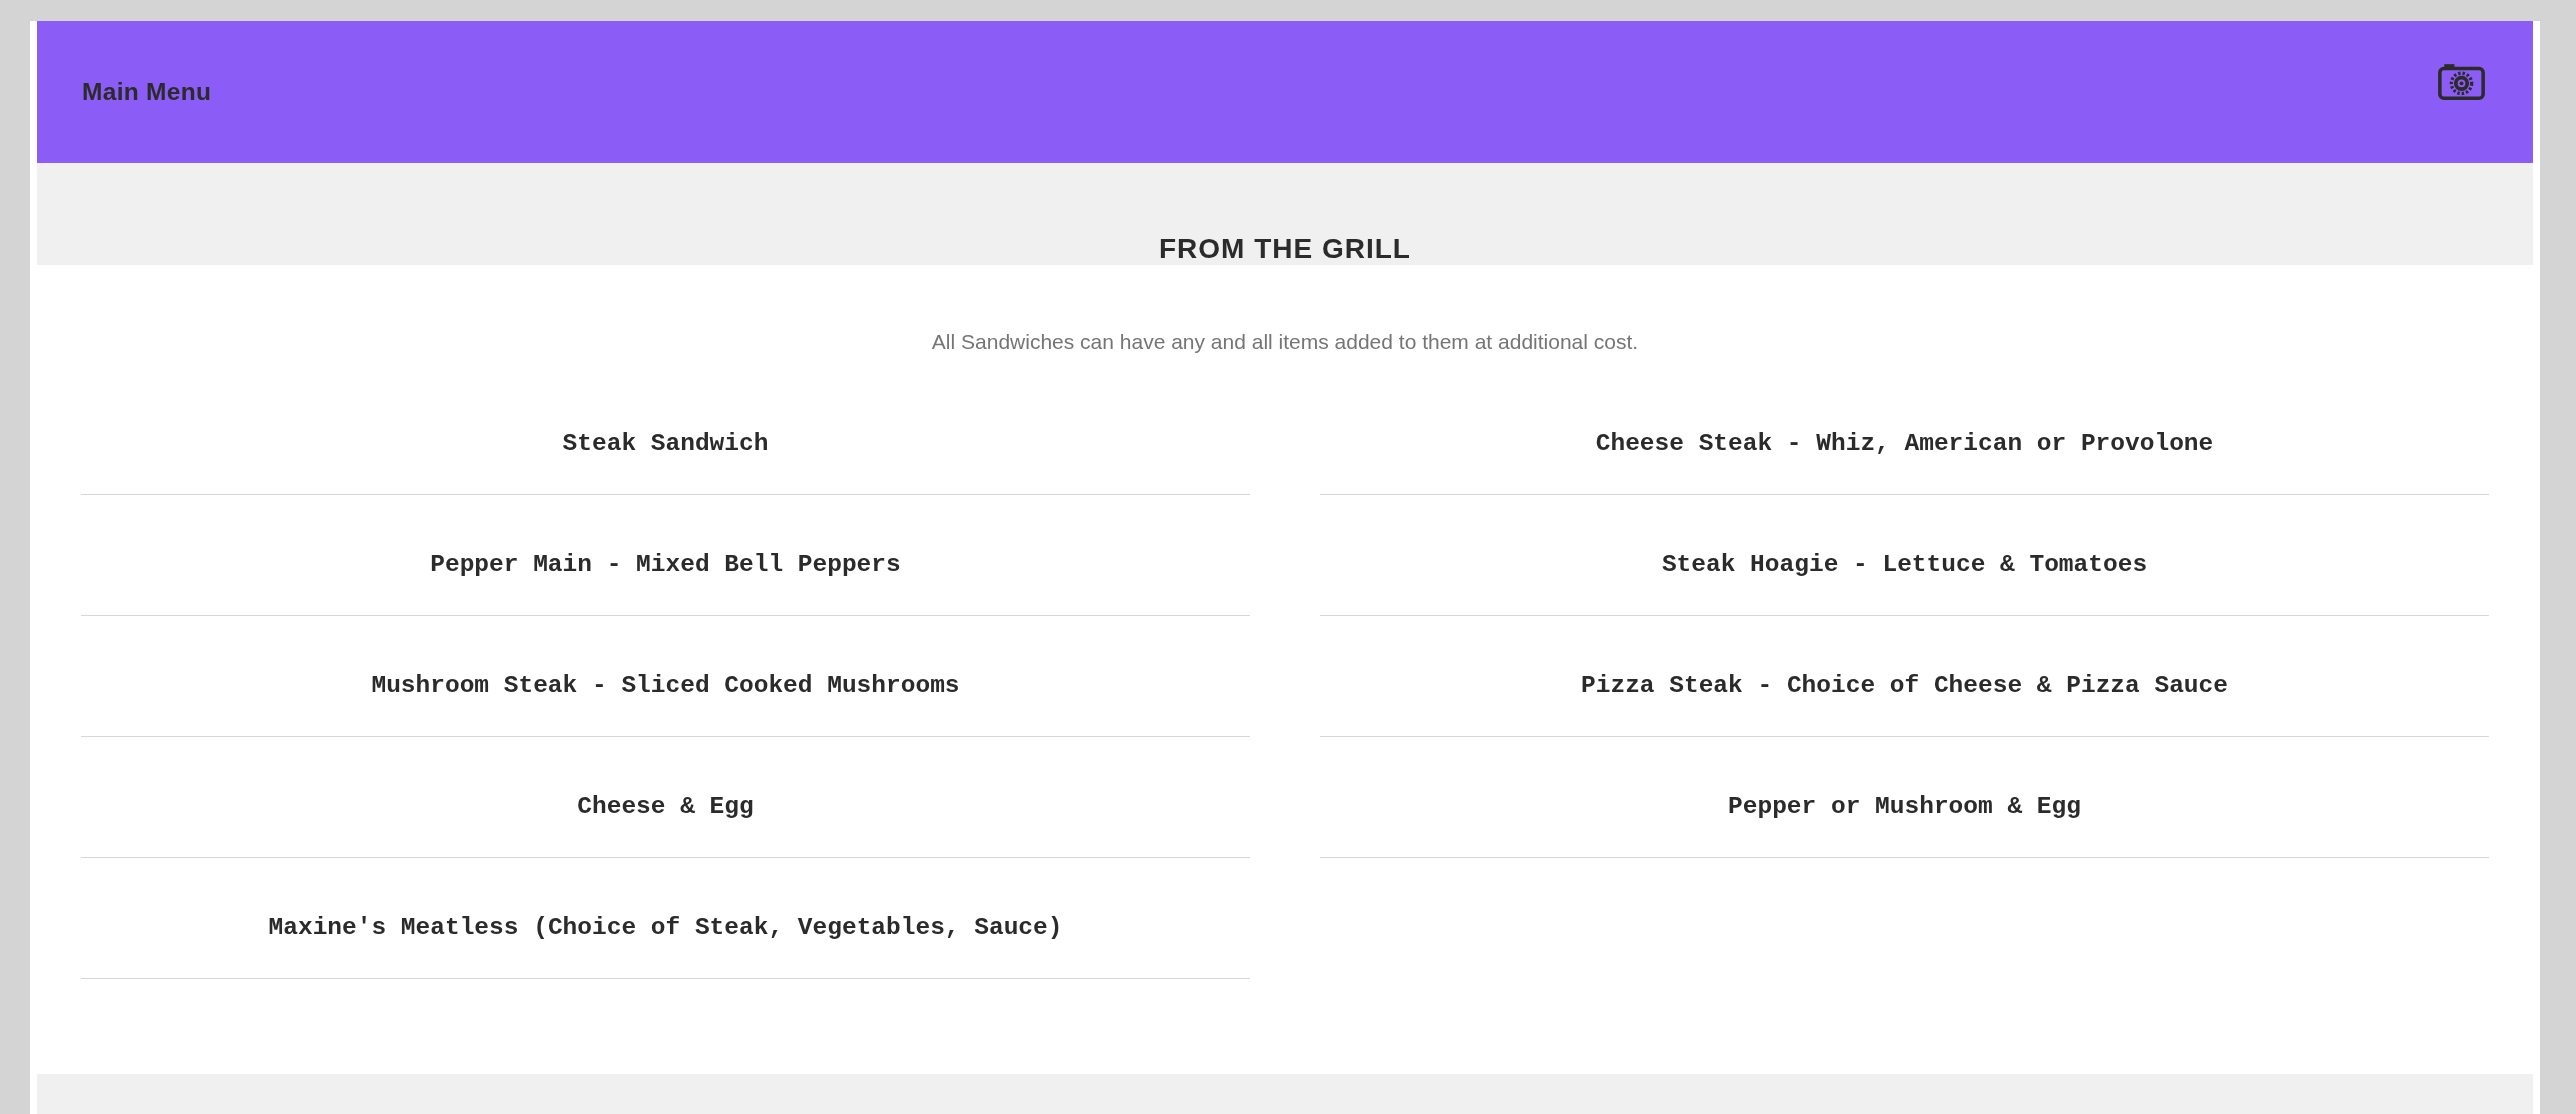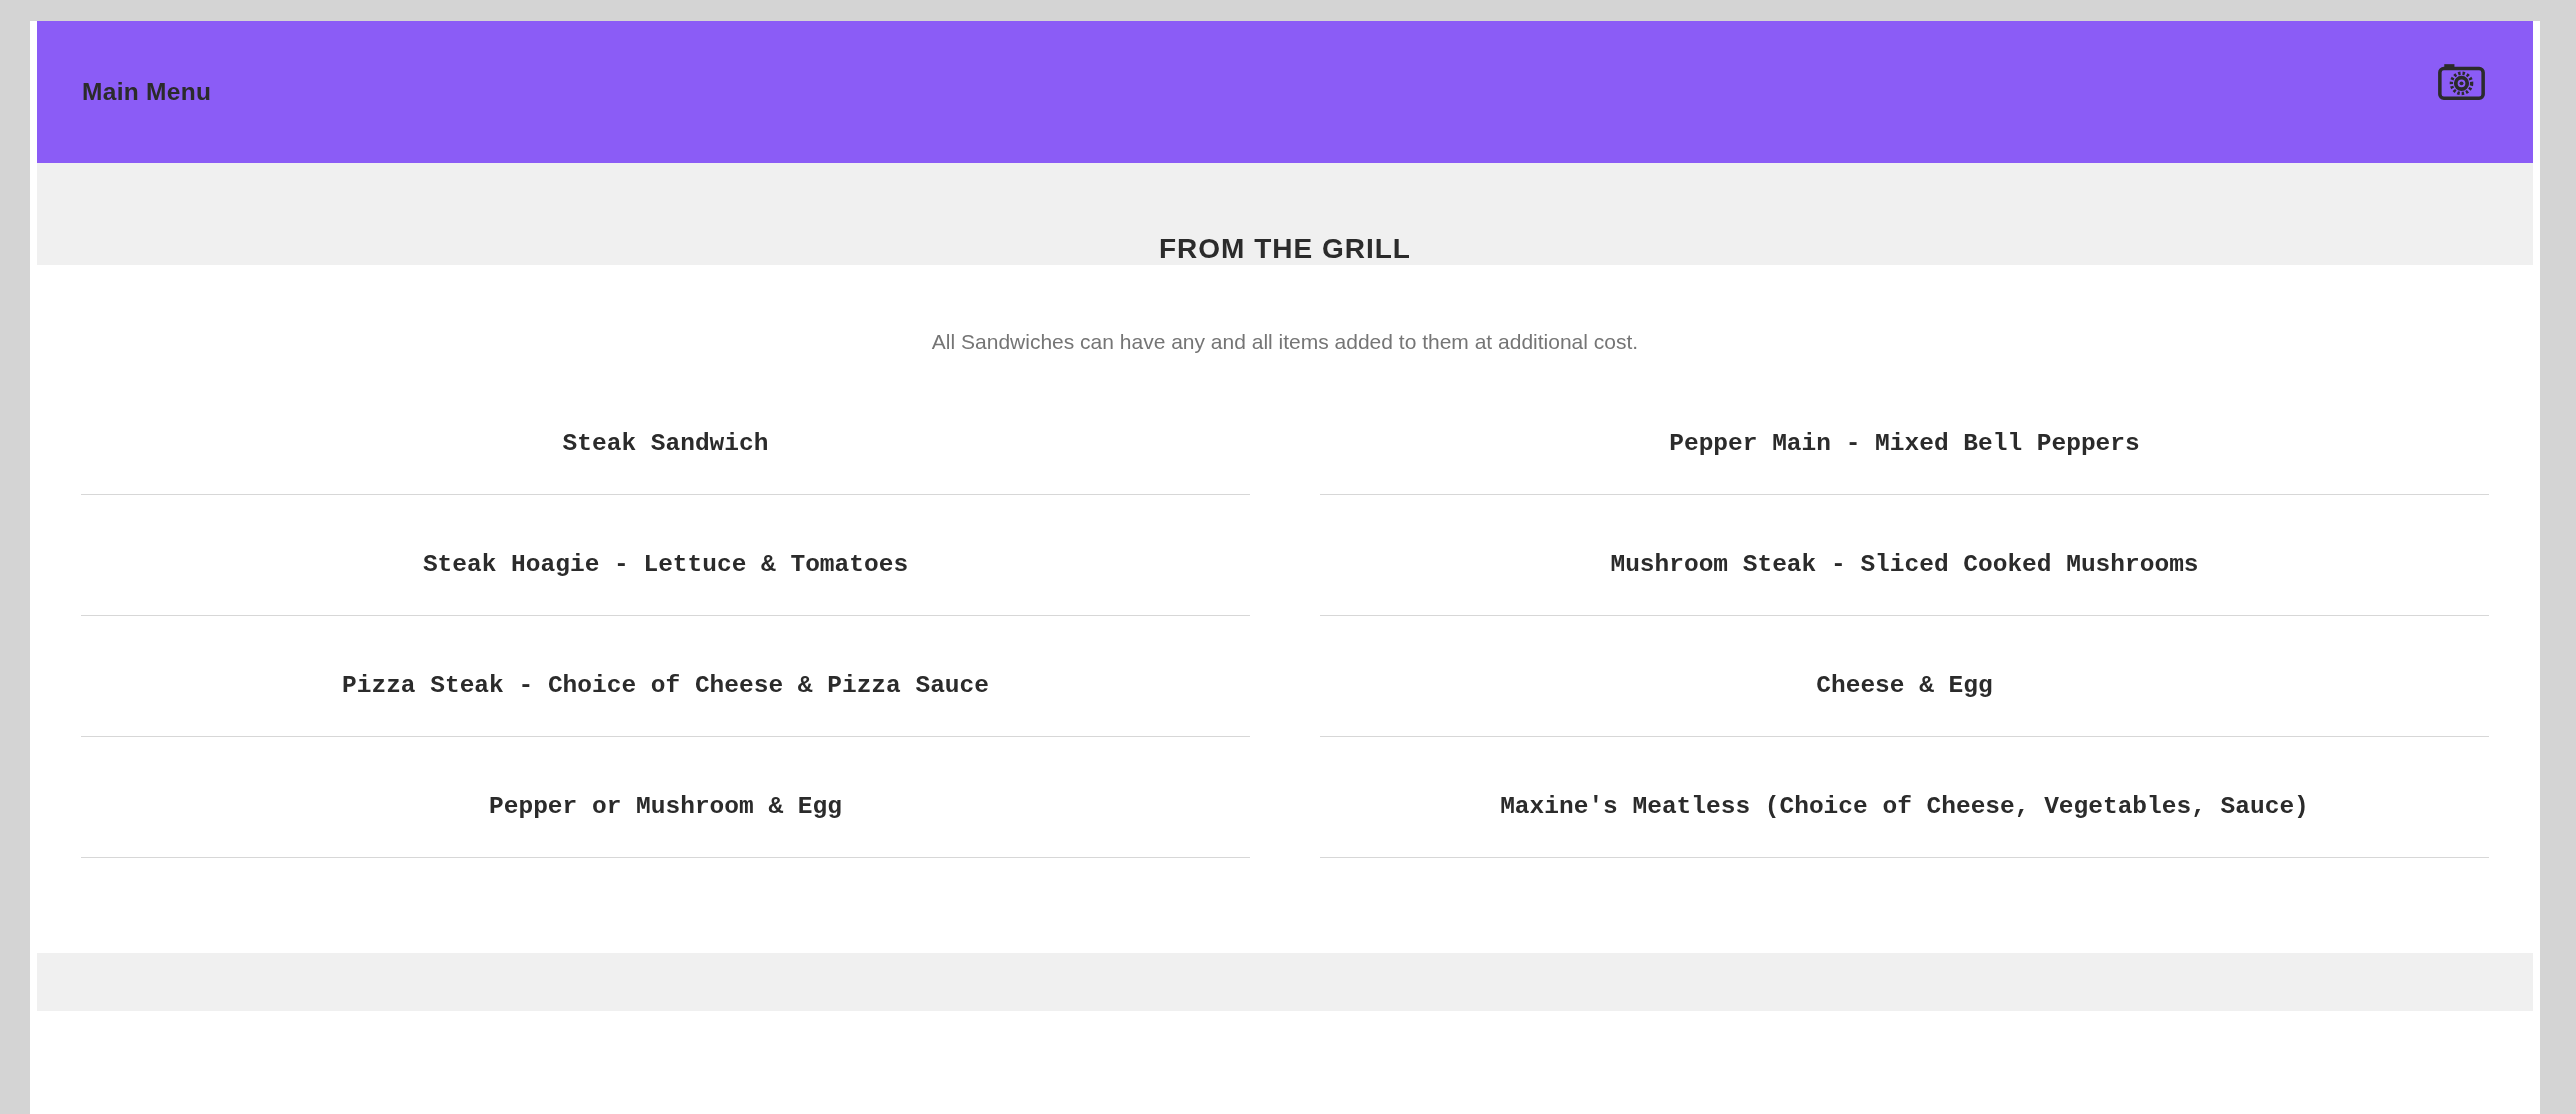--- a/index.html
+++ b/index.html
@@ -116,20 +116,23 @@
   </div>
 
   <div class="section-content">
     <div class="section-note">All Sandwiches can have any and all items added to them at additional cost.</div>
 
     <div class="items-grid">
 
       <div class="menu-item">
         <div class="menu-item-name">Steak Sandwich</div>
       </div>
+      <div class="menu-item">
+        <div class="menu-item-name">Cheese Steak - Whiz, American or Provolone</div>
+      </div>
 
       <div class="menu-item">
         <div class="menu-item-name">Pepper Main - Mixed Bell Peppers</div>
       </div>
       <div class="menu-item">
         <div class="menu-item-name">Steak Hoagie - Lettuce &amp; Tomatoes</div>
       </div>
 
       <div class="menu-item">
         <div class="menu-item-name">Mushroom Steak - Sliced Cooked Mushrooms</div>
@@ -139,21 +142,21 @@
       </div>
 
       <div class="menu-item">
         <div class="menu-item-name">Cheese &amp; Egg</div>
       </div>
       <div class="menu-item">
         <div class="menu-item-name">Pepper or Mushroom &amp; Egg</div>
       </div>
 
       <div class="menu-item">
-        <div class="menu-item-name">Maxine's Meatless (Choice of Cheese, Vegetables, Sauce)</div>
+        <div class="menu-item-name">Maxine's Meatless (Choice of Steak, Vegetables, Sauce)</div>
       </div>
 
     </div>
   </div>
 
   <div class="next-section-band"></div>
 
 </div>
 
 

